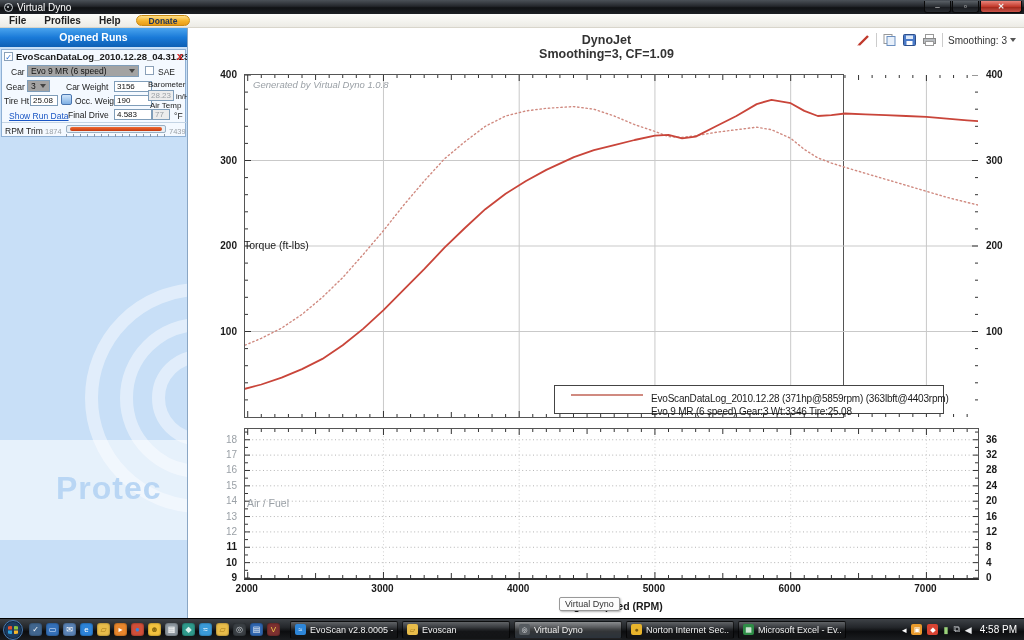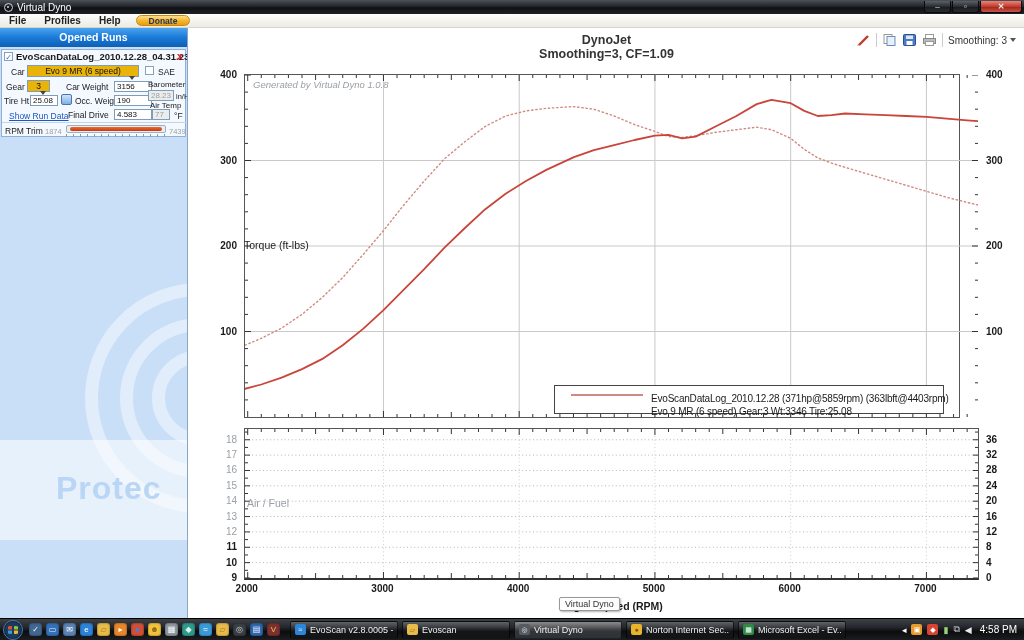--- a/index.html
+++ b/index.html
@@ -29,22 +29,22 @@
   
   #sidebar{position:absolute;left:0;top:28px;width:188px;height:590px;background:#c8dff7;overflow:hidden;border-right:1px solid #8aa6c4;}
   #runsheader{height:19px;background:linear-gradient(#4aa4ee,#1a7ad8 50%,#0d5fb4);
     color:#fff;font-weight:bold;font-size:10.5px;text-align:center;line-height:19px;}
   #runpanel{position:absolute;left:1px;top:21px;width:185px;height:88px;background:#f4f9ff;
     border:1px solid #8fb0d4;font-size:8.5px;color:#1a1a1a;}
   #runpanel .lbl{position:absolute;white-space:nowrap;}
   .tinput{position:absolute;height:11px;background:#fff;border:1px solid #7f9db9;font-size:8px;
     padding:0 2px;line-height:9px;color:#111;font-family:"Liberation Sans",sans-serif;}
   .tinput.disabled{background:#ececec;color:#9aa0a6;}
-  .tselect{position:absolute;height:12px;background:#eab308;border:1px solid #7f9db9;font-size:8.5px;
-    display:flex;align-items:center;padding:0 3px;color:#111;flex-direction:column;}
+  .tselect{position:absolute;height:12px;background:#a3a3a3;border:1px solid #7f9db9;font-size:8.5px;
+    display:flex;align-items:center;padding:0 3px;color:#111;}
   .tselect .caret{margin-left:auto;width:0;height:0;border-left:3px solid transparent;
     border-right:3px solid transparent;border-top:4px solid #444;}
   .cbox{position:absolute;width:9px;height:9px;border:1px solid #8aa0b8;background:#fff;
     font-size:8px;line-height:9px;text-align:center;color:#2a6fd4;}
   #runtitle{position:absolute;left:14px;top:1px;font-size:9.5px;font-weight:bold;white-space:nowrap;}
   #runclose{position:absolute;right:2px;top:1px;color:#e02020;font-weight:bold;font-size:9.5px;}
   #showrun{position:absolute;left:7px;top:61px;color:#1a56c4;text-decoration:underline;font-size:8.5px;}
   #bluebtn{position:absolute;left:59px;top:44px;width:11px;height:11px;border:1px solid #4a76b0;
     background:linear-gradient(#cfe4fa,#7fb0e4);border-radius:2px;}
   #rpmrow{position:absolute;left:0px;top:72px;width:185px;height:15px;border-top:1px solid #c4d4e4;}
@@ -60,21 +60,21 @@
   .ring{position:absolute;border:13px solid rgba(255,255,255,.45);border-radius:50%;}
   
   #chartarea{position:absolute;left:189px;top:28px;width:835px;height:590px;background:#fff;}
   #charttitle{position:absolute;left:0;top:5px;width:835px;text-align:center;font-size:12.5px;font-weight:bold;color:#333;}
   #chartsub{position:absolute;left:0;top:19px;width:835px;text-align:center;font-size:12.5px;font-weight:bold;color:#333;}
   #ctoolbar{position:absolute;right:8px;top:5px;display:flex;align-items:center;gap:5px;}
   .tbsep{width:1px;height:14px;background:#ccc;}
   #smoothdd{font-size:10px;color:#333;display:flex;align-items:center;gap:3px;}
   #smoothdd .caret{width:0;height:0;border-left:3px solid transparent;border-right:3px solid transparent;border-top:4px solid #555;}
   .plot{position:absolute;border:1px solid #555;background:#fff;}
-  #plot1{left:55px;top:46px;width:716px;height:344px;}
+  #plot1{left:55px;top:46px;width:600px;height:344px;}
   #plot2{left:55px;top:400px;width:735px;height:152px;border-bottom:2px solid #333;}
   #wmark{position:absolute;left:8px;top:4px;font-size:9.5px;font-style:italic;color:#9aa0a6;}
   .axlabel{position:absolute;font-size:10.5px;color:#222;white-space:nowrap;margin-left:41px;}
   .rot{transform:translate(-50%,-50%) rotate(-90deg);}
   .tick-lab{position:absolute;font-size:10px;font-weight:bold;color:#1a1a1a;white-space:nowrap;}
   .tick-lab.gray{color:#9aa0a6;font-weight:normal;}
   #legend{position:absolute;left:365px;top:357px;width:390px;height:29px;border:1px solid #444;background:#fff;}
   #legend .sample{position:absolute;left:16px;top:8px;width:72px;height:2px;background:#d08a80;}
   #legend .ltext{position:absolute;left:96px;top:6px;font-size:10px;color:#1a1a1a;line-height:13px;white-space:nowrap;letter-spacing:-0.2px;}
   #xaxislabel{position:absolute;left:55px;top:572px;width:735px;text-align:center;font-size:10.5px;font-weight:bold;color:#1a1a1a;}

